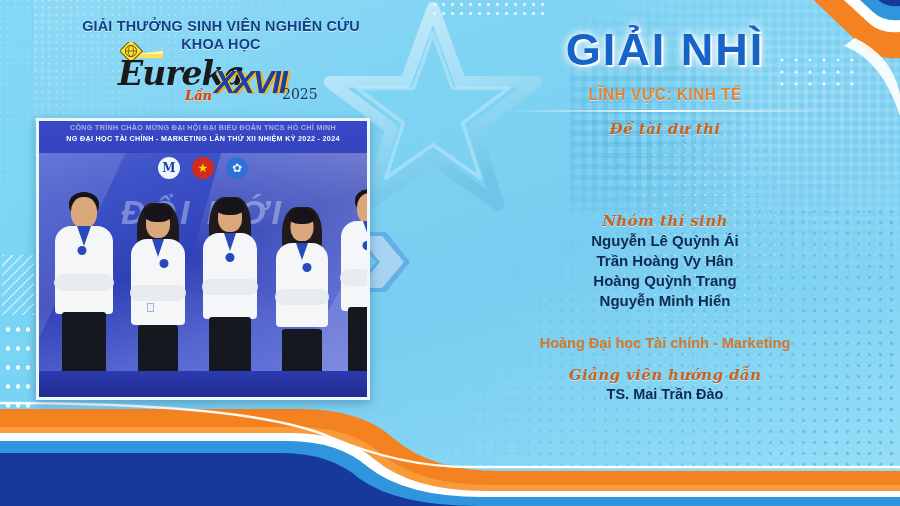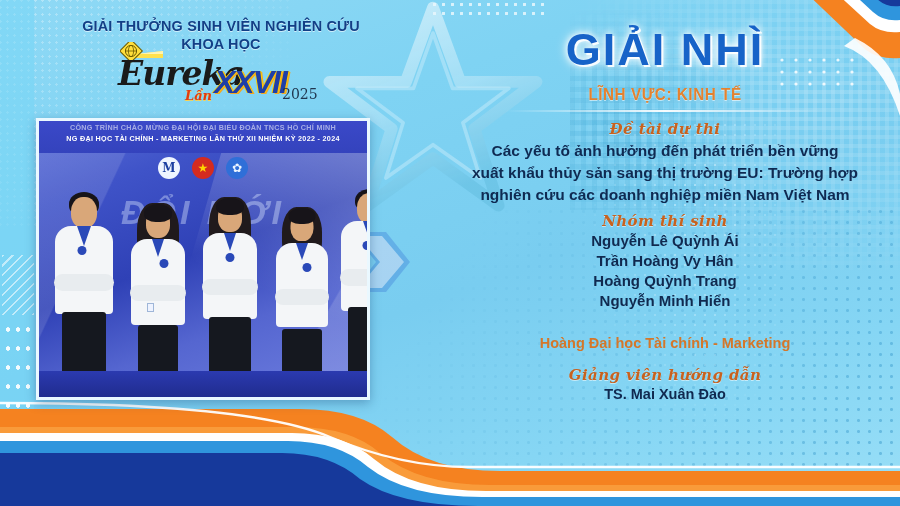--- a/index.html
+++ b/index.html
@@ -378,33 +378,28 @@
 
     <div class="floor"></div>
   </div>
 
   <div class="rp">
     <div class="award">GIẢI NHÌ</div>
     <div class="field">LĨNH VỰC: KINH TẾ</div>
     <div class="rule"></div>
 
     <div class="script lbl-topic">Đề tài dự thi</div>
-    <div class="topic">
-      <div>Các yếu tố ảnh hưởng đến phát triển bền vững</div>
-      <div>xuất khẩu thủy sản sang thị trường EU: Trường hợp</div>
-      <div>nghiên cứu các doanh nghiệp miền Nam Việt Nam</div>
-    </div>
 
     <div class="script lbl-team">Nhóm thí sinh</div>
     <div class="team">
       <div>Nguyễn Lê Quỳnh Ái</div>
       <div>Trần Hoàng Vy Hân</div>
       <div>Hoàng Quỳnh Trang</div>
       <div>Nguyễn Minh Hiển</div>
     </div>
 
     <div class="school">Hoàng Đại học Tài chính - Marketing</div>
 
     <div class="script lbl-adv">Giảng viên hướng dẫn</div>
-    <div class="adv">TS. Mai Xuân Đào</div>
+    <div class="adv">TS. Mai Trần Đào</div>
   </div>
 
 </div>
 
 </body></html>

